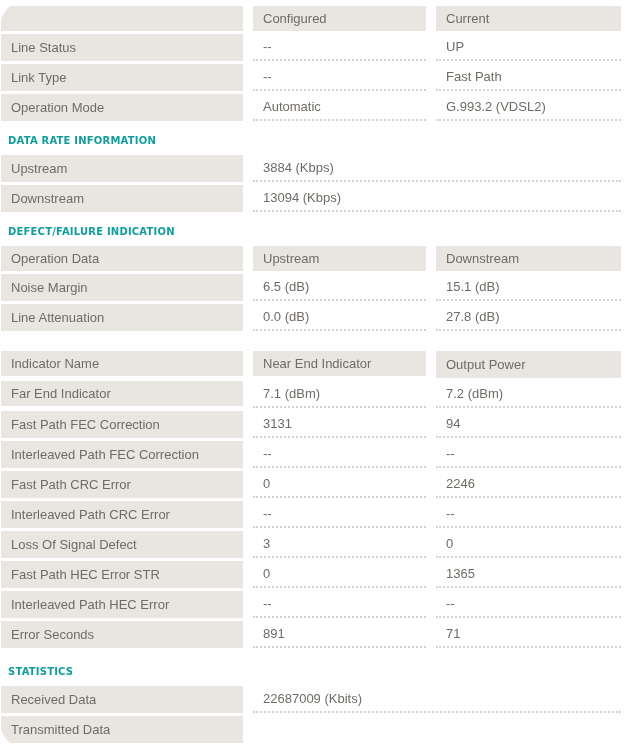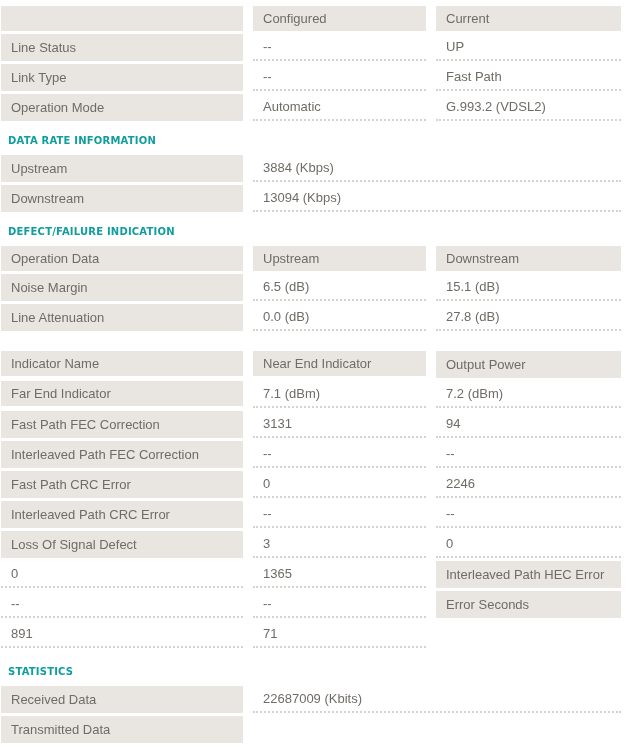--- a/index.html
+++ b/index.html
@@ -9,20 +9,21 @@
     font-family: "Liberation Sans", sans-serif;
     font-size: 13px;
     color: #6f6b66;
   }
   .page {
     width: 631px;
     height: 749px;
     box-sizing: border-box;
     padding: 6px 0 0 1px;
     overflow: hidden;
+    border-radius: 27px;
   }
   .tbl {
     display: grid;
     column-gap: 10px;
     row-gap: 3px;
     width: 620px;
   }
   .tbl.cols3 { grid-template-columns: 242px 173px 185px; }
   .tbl.cols2 { grid-template-columns: 242px 368px; }
   .cell {
@@ -125,20 +126,21 @@
     <div class="cell value">2246</div>
 
     <div class="cell label">Interleaved Path CRC Error</div>
     <div class="cell value">--</div>
     <div class="cell value">--</div>
 
     <div class="cell label">Loss Of Signal Defect</div>
     <div class="cell value">3</div>
     <div class="cell value">0</div>
 
+    <div class="cell label">Fast Path HEC Error STR</div>
     <div class="cell value">0</div>
     <div class="cell value">1365</div>
 
     <div class="cell label">Interleaved Path HEC Error</div>
     <div class="cell value">--</div>
     <div class="cell value">--</div>
 
     <div class="cell label">Error Seconds</div>
     <div class="cell value">891</div>
     <div class="cell value">71</div>

